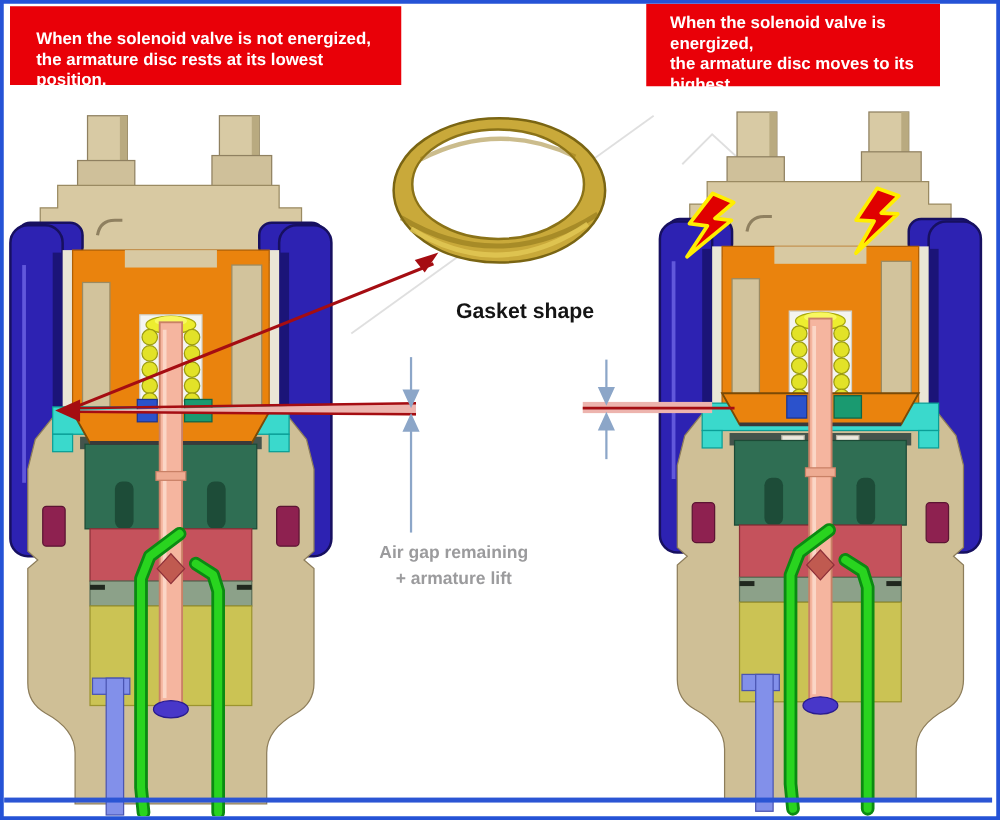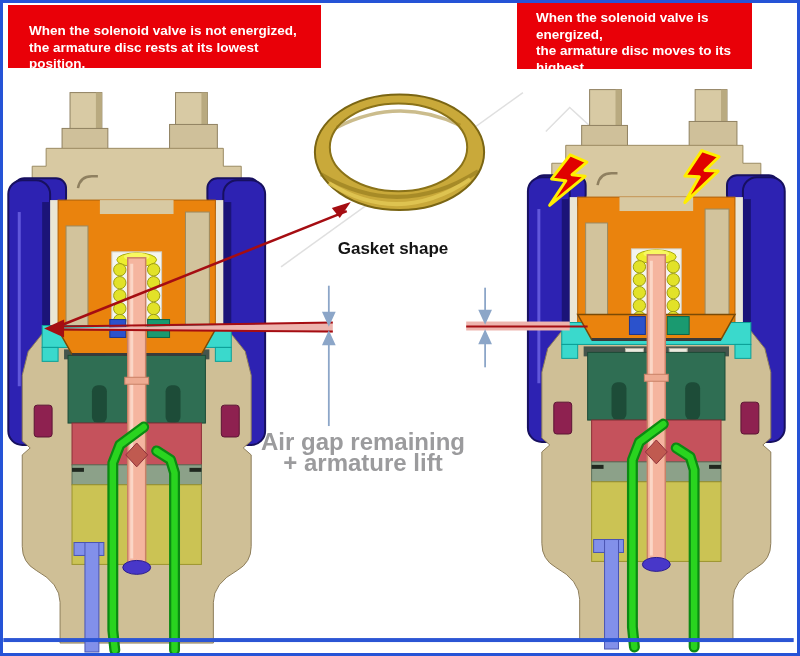--- a/index.html
+++ b/index.html
@@ -9,22 +9,22 @@
     font-family:"Liberation Sans",sans-serif;
   }
   .callout{
     position:absolute;background:#e90008;color:#ffffff;
     font-size:13.5px;line-height:16.5px;font-weight:bold;
     white-space:pre-line;box-sizing:border-box;
   }
   .callout.left{left:5px;top:2px;width:313px;height:63px;padding:18px 8px 5px 21px;}
   .callout.right{left:514px;top:0;width:235px;height:66px;padding:7px 8px 5px 19px;}
   .lbl{position:absolute;font-weight:bold;white-space:pre-line;text-align:center;}
-  .lbl-gasket{left:307px;top:236px;width:166px;font-size:17px;color:#141414;}
-  .lbl-airgap{left:247px;top:428px;width:226px;font-size:24px;line-height:21px;color:#9b9b9d;}
+  .lbl-gasket{left:334px;top:236px;width:166px;font-size:17px;color:#141414;}
+  .lbl-airgap{left:247px;top:428px;width:226px;font-size:14px;line-height:21px;color:#9b9b9d;}
   .lbl-remaining{left:384px;top:369px;width:180px;font-size:17px;line-height:20px;color:#0d0d0d;}
   svg.draw{position:absolute;left:0;top:0;}
 </style>
 </head>
 <body>
 
 <div class="stage">
 
   <div class="callout left">When the solenoid valve is not energized,
 the armature disc rests at its lowest position,

